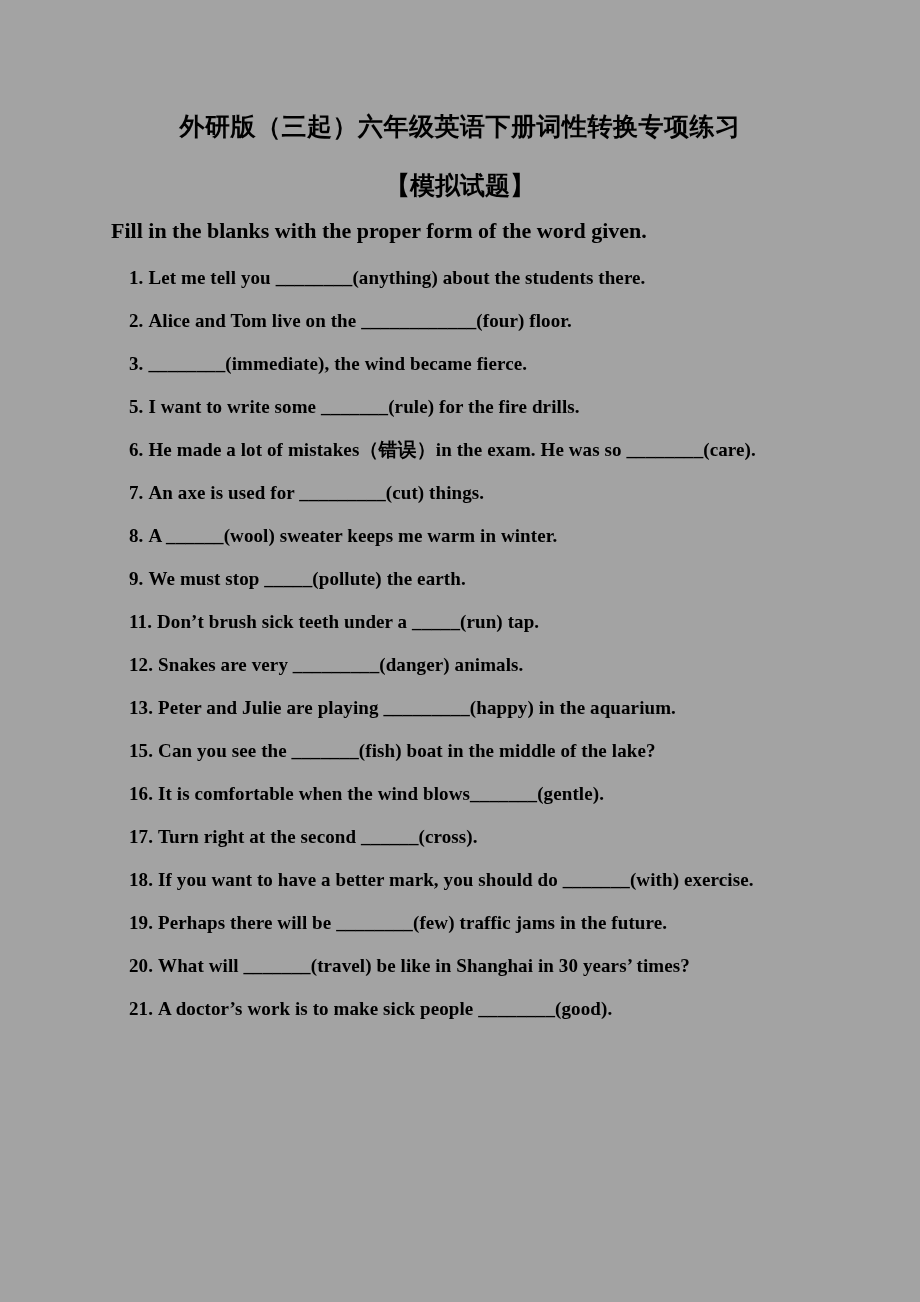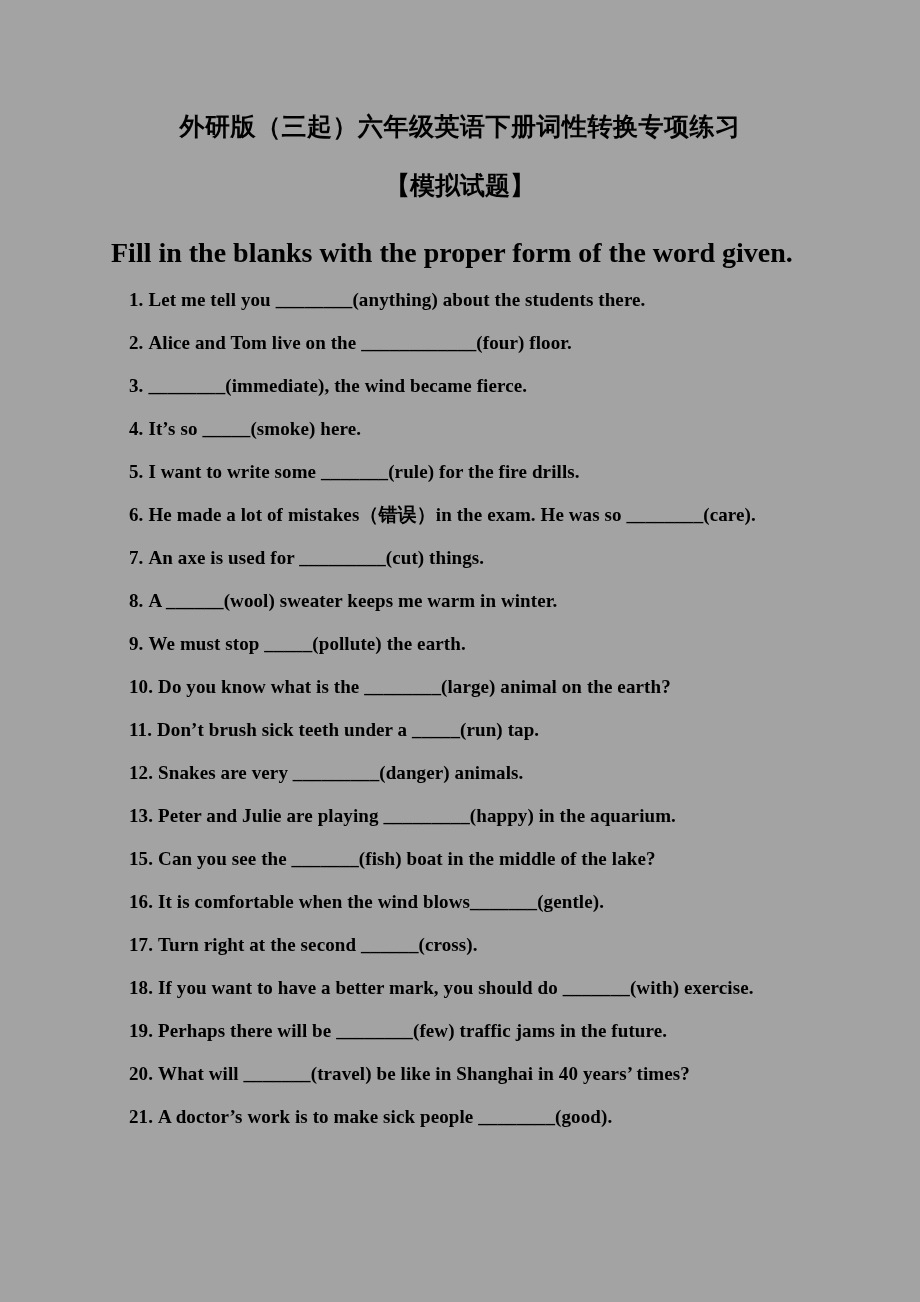--- a/index.html
+++ b/index.html
@@ -25,22 +25,22 @@
     letter-spacing: 0.5px;
   }
   .subtitle {
     margin-top: 26px;
     text-align: center;
     font-size: 25px;
     font-weight: 700;
     line-height: 1.3;
   }
   .instruction {
-    margin: 38px 0 0 111px;
-    font-size: 28px;
+    margin: 16px 0 0 111px;
+    font-size: 22px;
     font-weight: 700;
     line-height: 26px;
   }
   .list {
     margin-top: 24px;
     padding-left: 129px;
   }
   .item {
     font-size: 19px;
     line-height: 20px;
@@ -57,31 +57,29 @@
 <body>
 
 <div class="page">
   <div class="title">外研版（三起）六年级英语下册词性转换专项练习</div>
   <div class="subtitle">【模拟试题】</div>
   <div class="instruction">Fill in the blanks with the proper form of the word given.</div>
   <div class="list">
       <div class="item"><span class="num">1.</span><span>Let me tell you ________(anything) about the students there.</span></div>
       <div class="item"><span class="num">2.</span><span>Alice and Tom live on the ____________(four) floor.</span></div>
       <div class="item"><span class="num">3.</span><span>________(immediate), the wind became fierce.</span></div>
-      <div class="item"><span class="num">4.</span><span>It’s so _____(smoke) here.</span></div>
       <div class="item"><span class="num">5.</span><span>I want to write some _______(rule) for the fire drills.</span></div>
       <div class="item"><span class="num">6.</span><span>He made a lot of mistakes（错误）in the exam. He was so ________(care).</span></div>
       <div class="item"><span class="num">7.</span><span>An axe is used for _________(cut) things.</span></div>
       <div class="item"><span class="num">8.</span><span>A ______(wool) sweater keeps me warm in winter.</span></div>
       <div class="item"><span class="num">9.</span><span>We must stop _____(pollute) the earth.</span></div>
-      <div class="item"><span class="num">10.</span><span>Do you know what is the ________(large) animal on the earth?</span></div>
       <div class="item"><span class="num">11.</span><span>Don’t brush sick teeth under a _____(run) tap.</span></div>
       <div class="item"><span class="num">12.</span><span>Snakes are very _________(danger) animals.</span></div>
       <div class="item"><span class="num">13.</span><span>Peter and Julie are playing _________(happy) in the aquarium.</span></div>
       <div class="item"><span class="num">15.</span><span>Can you see the _______(fish) boat in the middle of the lake?</span></div>
       <div class="item"><span class="num">16.</span><span>It is comfortable when the wind blows_______(gentle).</span></div>
       <div class="item"><span class="num">17.</span><span>Turn right at the second ______(cross).</span></div>
       <div class="item"><span class="num">18.</span><span>If you want to have a better mark, you should do _______(with) exercise.</span></div>
       <div class="item"><span class="num">19.</span><span>Perhaps there will be ________(few) traffic jams in the future.</span></div>
-      <div class="item"><span class="num">20.</span><span>What will _______(travel) be like in Shanghai in 40 years’ times?</span></div>
+      <div class="item"><span class="num">20.</span><span>What will _______(travel) be like in Shanghai in 30 years’ times?</span></div>
       <div class="item"><span class="num">21.</span><span>A doctor’s work is to make sick people ________(good).</span></div>
     </div>
 </div>
 
 </body></html>

